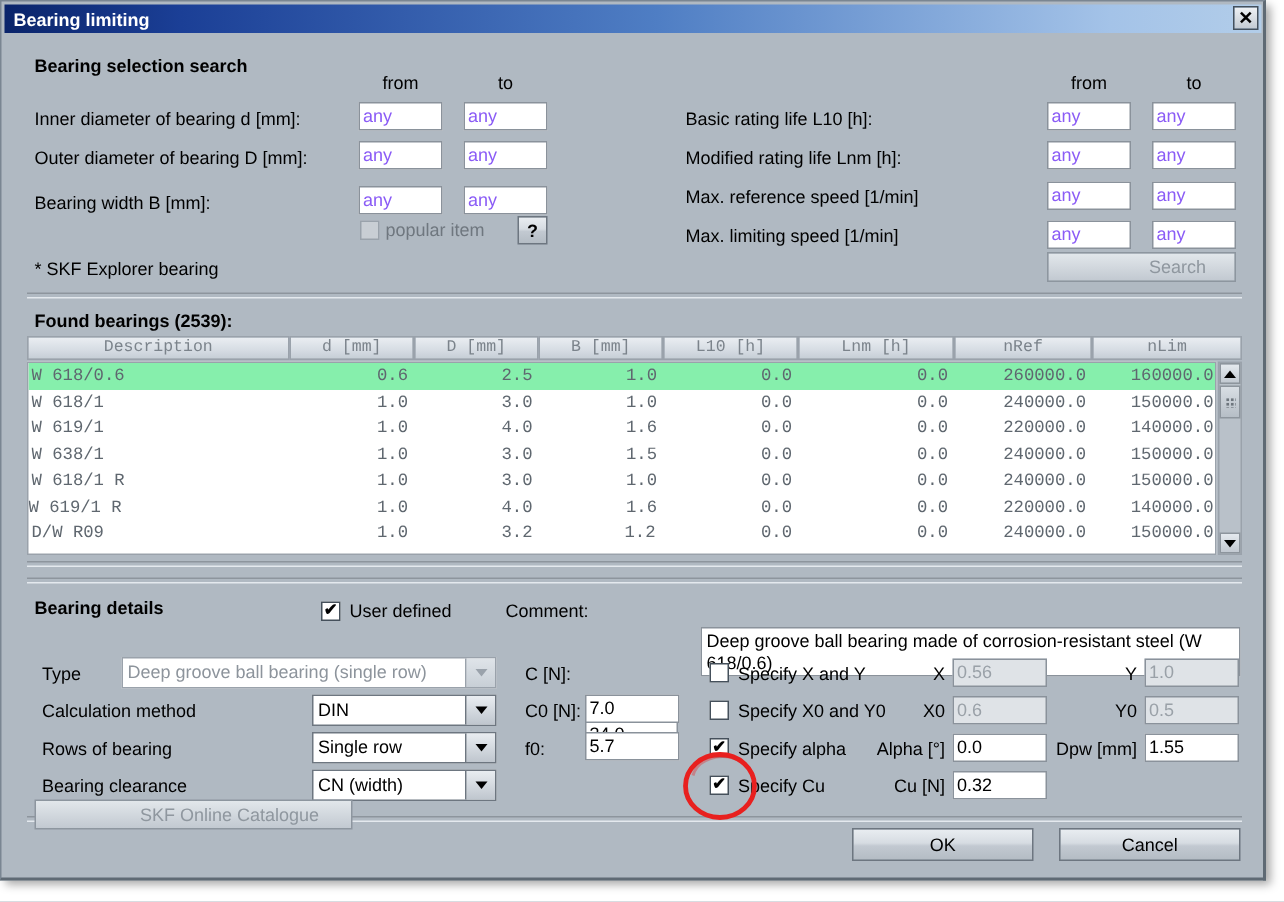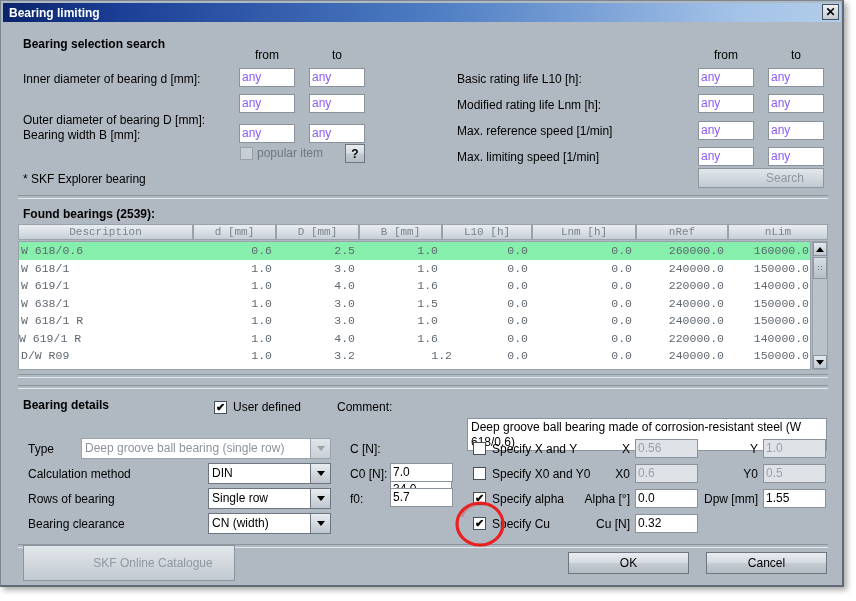--- a/index.html
+++ b/index.html
@@ -161,21 +161,21 @@
 
   <div class="lbl c" style="left:238px;top:47px;width:56px;">from</div>
   <div class="lbl c" style="left:308px;top:47px;width:56px;">to</div>
   <div class="lbl c" style="left:697px;top:47px;width:56px;">from</div>
   <div class="lbl c" style="left:767px;top:47px;width:56px;">to</div>
 
   <div class="lbl" style="left:22px;top:71px;">Inner diameter of bearing d [mm]:</div>
   <div class="txt ph" style="left:238px;top:67px;width:56px;">any</div>
   <div class="txt ph" style="left:308px;top:67px;width:56px;">any</div>
 
-  <div class="lbl" style="left:22px;top:112px;">Outer diameter of bearing D [mm]:</div>
+  <div class="lbl" style="left:22px;top:97px;">Outer diameter of bearing D [mm]:</div>
   <div class="txt ph" style="left:238px;top:93px;width:56px;">any</div>
   <div class="txt ph" style="left:308px;top:93px;width:56px;">any</div>
 
   <div class="lbl" style="left:22px;top:127px;">Bearing width B [mm]:</div>
   <div class="txt ph" style="left:238px;top:123px;width:56px;">any</div>
   <div class="txt ph" style="left:308px;top:123px;width:56px;">any</div>
 
   <div class="chk dis" style="left:239px;top:146px;"></div>
   <div class="lbl dim" style="left:256px;top:145px;">popular item</div>
   <div class="btn" style="left:344px;top:143px;width:20px;height:19px;font-weight:bold;">?</div>
@@ -272,21 +272,21 @@
           <div class="cell num" style="left: 341px; width: 78px; text-align: right;">1.6</div>
           <div class="cell num" style="left: 424px; width: 85px; text-align: right;">0.0</div>
           <div class="cell num" style="left: 514px; width: 99px; text-align: right;">0.0</div>
           <div class="cell num" style="left: 618px; width: 87px; text-align: right;">220000.0</div>
           <div class="cell num" style="left: 705px; width: 85px; text-align: right;">140000.0</div>
         </div>
         <div class="row">
           <div class="cell" style="left: 2px; width: 170px; text-align: left;">D/W R09</div>
           <div class="cell num" style="left: 175px; width: 78px; text-align: right;">1.0</div>
           <div class="cell num" style="left: 258px; width: 78px; text-align: right;">3.2</div>
-          <div class="cell num" style="left: 355px; width: 78px; text-align: right;">1.2</div>
+          <div class="cell num" style="left: 340px; width: 78px; text-align: right;">1.2</div>
           <div class="cell num" style="left: 424px; width: 85px; text-align: right;">0.0</div>
           <div class="cell num" style="left: 514px; width: 99px; text-align: right;">0.0</div>
           <div class="cell num" style="left: 618px; width: 87px; text-align: right;">240000.0</div>
           <div class="cell num" style="left: 705px; width: 85px; text-align: right;">150000.0</div>
         </div>
       </div>
 
     <div id="sb">
       <div class="sbbtn" style="top:0;">
           <div class="tri-up"></div>
@@ -370,21 +370,21 @@
   <div class="lbl r" style="left:685px;top:491px;width:72px;">Dpw [mm]</div>
   <div class="txt" style="left:762px;top:488px;width:63px;">1.55</div>
 
   <div class="chk" style="left:472px;top:516px;">✔</div>
   <div class="lbl" style="left:491px;top:516px;">Specify Cu</div>
   <div class="lbl r" style="left:575px;top:516px;width:54px;">Cu [N]</div>
   <div class="txt" style="left:634px;top:513px;width:63px;">0.32</div>
 
   <div class="sep" style="left:17px;top:543px;width:810px;"></div>
 
-  <div class="btn dis" style="left:22px;top:544px;width:212px;height:36px;">SKF Online Catalogue</div>
+  <div class="btn dis" style="left:22px;top:532px;width:212px;height:20px;">SKF Online Catalogue</div>
   <div class="btn" style="left:567px;top:551px;width:121px;height:22px;">OK</div>
   <div class="btn" style="left:705px;top:551px;width:121px;height:22px;">Cancel</div>
 
   <svg id="annot" viewBox="0 0 54 50">
     <ellipse cx="27" cy="25" rx="23" ry="21" fill="none" stroke="#e8201f" stroke-width="3.2"></ellipse>
     <path d="M9 18 C12 7, 26 3, 38 7" fill="none" stroke="#e8201f" stroke-width="2" opacity="0.35"></path>
   </svg>
 
 </div>
 

